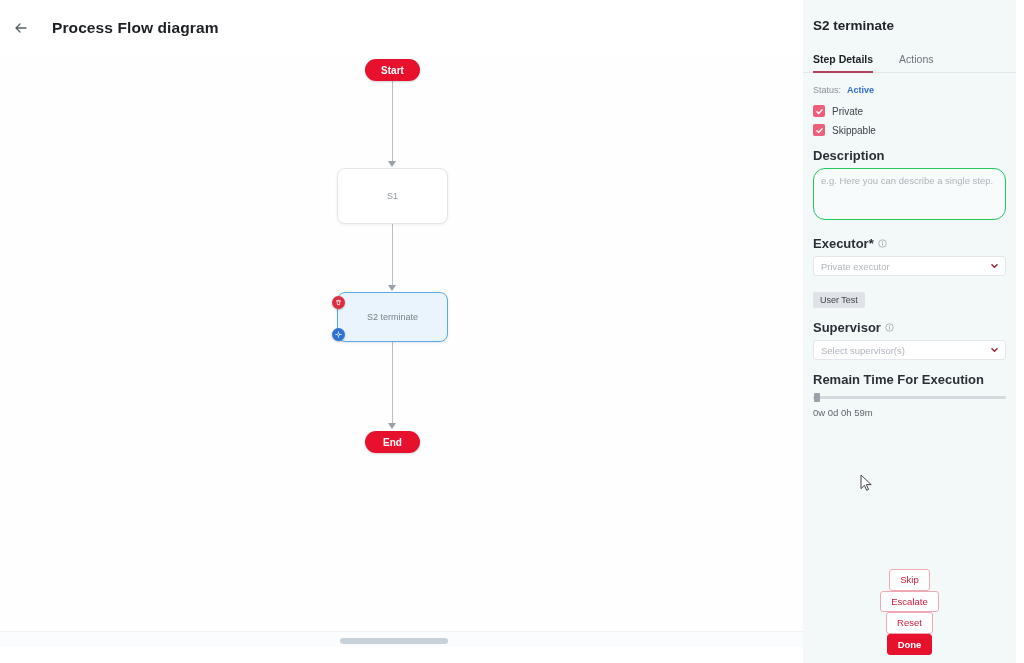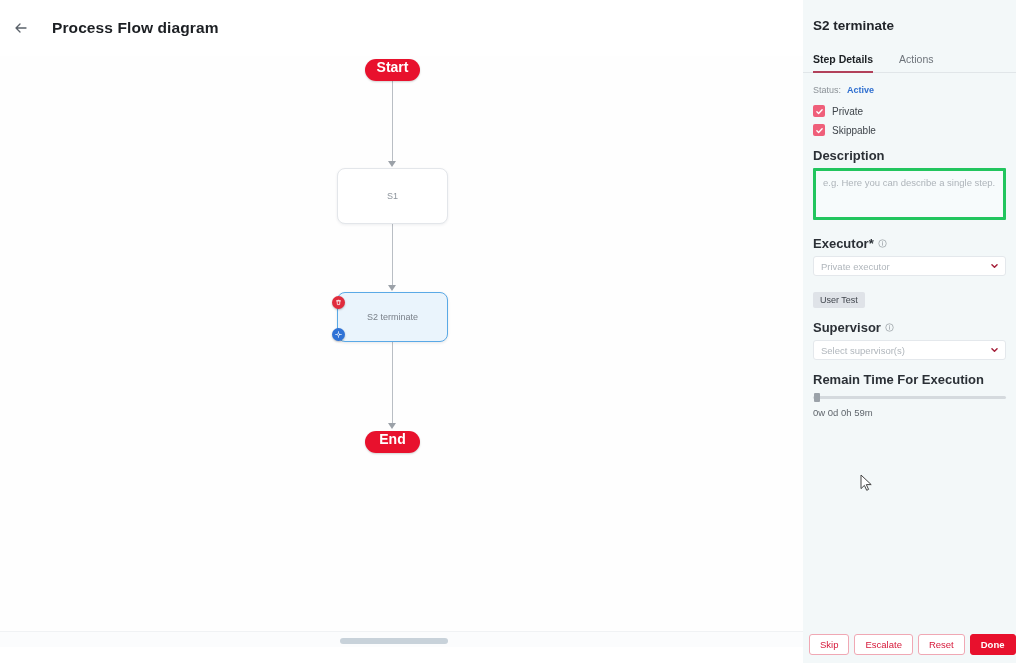--- a/index.html
+++ b/index.html
@@ -35,22 +35,22 @@
   .diagram {
     position: absolute; top: 56px; left: 0; width: 803px; height: 591px;
     background: #fefefe;
   }
 
   
   .node { position: absolute; }
   .pill {
     background: #e8112d; color: #ffffff;
     border-radius: 999px;
-    display: flex; justify-content: center;
-    font-size: 14px; font-weight: 700;
+    display: flex; align-items: center; justify-content: center;
+    font-size: 10px; font-weight: 700;
     box-shadow: 0 1px 2px rgba(0,0,0,.18);
     cursor: pointer;
   }
   .node-start { left: 365px; top: 3px;  width: 55px; height: 22px; }
   .node-end   { left: 365px; top: 375px; width: 55px; height: 22px; }
 
   .box {
     background: #ffffff;
     border: 1px solid #e3e6ea;
     border-radius: 8px;
@@ -146,21 +146,21 @@
   .field { margin-top: 12px; }
   .field-label {
     font-size: 13px; font-weight: 700; color: #2b3036;
     display: flex; align-items: center; gap: 4px; margin-bottom: 5px;
   }
   .info-icon { color: #9aa0a6; display: flex; }
   .info-icon svg { display: block; }
 
   .textarea {
     width: 100%; height: 52px; resize: none;
-    border: 3px solid #22c55e; border-radius: 1px;
+    border: 1px solid #22c55e; border-radius: 12px;
     background: #f7fbfc; padding: 6px 7px;
     font-family: "Liberation Sans", sans-serif; font-size: 9.5px; color: #3e444a;
   }
   .textarea::placeholder { color: #aeb4ba; }
 
   .select {
     position: relative; width: 100%; height: 20px;
     border: 1px solid #e4e8ec; border-radius: 3px; background: #ffffff;
     display: flex; align-items: center; padding: 0 18px 0 7px; cursor: pointer;
   }
@@ -182,22 +182,23 @@
     position: absolute; top: 4px; left: 0; right: 0; height: 3px;
     background: #d5dade; border-radius: 2px;
   }
   .slider-thumb {
     position: absolute; top: 1px; left: 1px; width: 6px; height: 9px;
     background: #9ba2a9; border-radius: 1px; cursor: pointer;
   }
   .slider-value { font-size: 9.5px; color: #60666d; margin-top: 3px; }
 
   .panel-footer {
-    padding: 8px 6px; display: flex; gap: 5px; justify-content: flex-start;
+    padding: 8px 6px; display: flex; justify-content: flex-start;
     align-items: center;
+    flex-direction: column;
   }
   .btn {
     font-size: 9.5px; padding: 5px 10px; border-radius: 3px; cursor: pointer;
     font-family: "Liberation Sans", sans-serif; line-height: 1;
   }
   .btn-outline { background: #ffffff; border: 1px solid #f0a8b4; color: #d6193a; }
   .btn-filled  { background: #e8112d; border: 1px solid #e8112d; color: #ffffff; font-weight: 700; }
 
   .cursor { position: absolute; left: 860px; top: 474px; pointer-events: none; }
   .cursor svg { display: block; }

